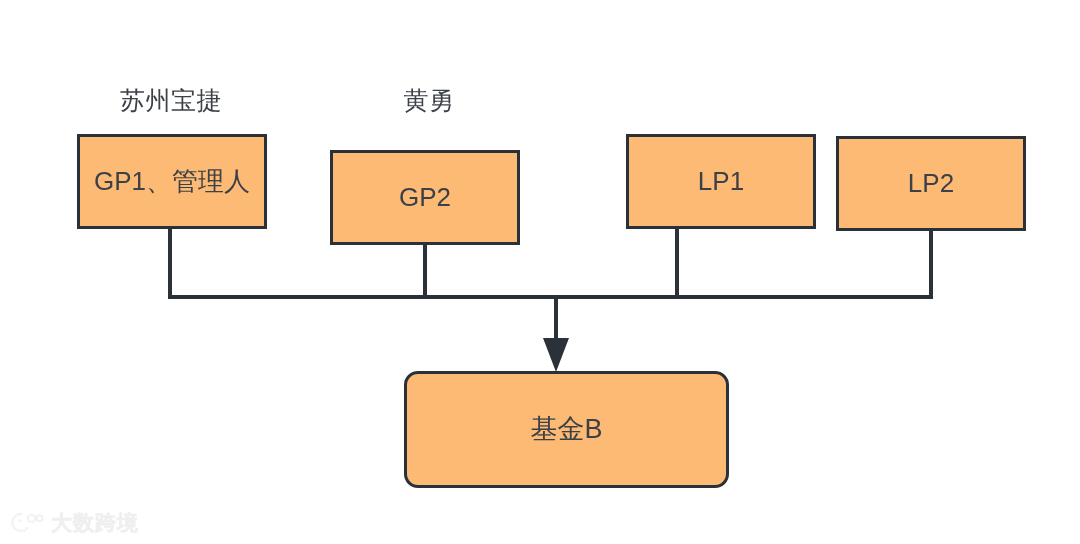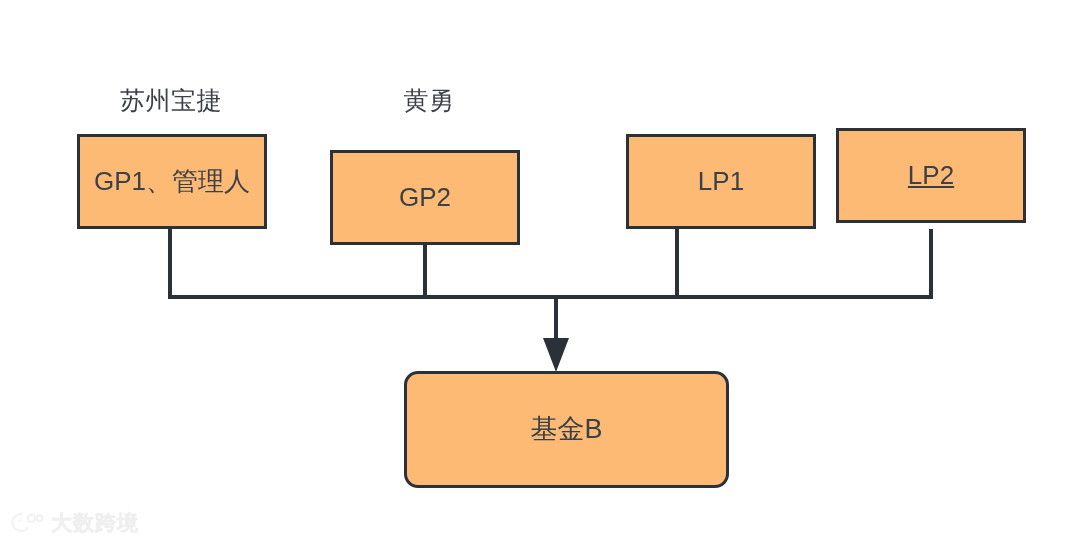--- a/index.html
+++ b/index.html
@@ -128,21 +128,21 @@
   </div>
 
   <div class="entity-box" style="left:330px; top:134px; width:190px; height:95px;margin-top:16px;">
     <span class="entity-label">GP2</span>
   </div>
 
   <div class="entity-box" style="left:582px; top:134px; width:190px; height:95px;margin-left:44px;">
     <span class="entity-label">LP1</span>
   </div>
 
-  <div class="entity-box" style="left:836px; top:128px; width:190px; height:95px;text-decoration:underline;">
+  <div class="entity-box" style="left:836px; top:136px; width:190px; height:95px;">
     <span class="entity-label">LP2</span>
   </div>
 
   <div class="entity-box rounded" style="left:392px; top:371px; width:325px; height:117px;">
     <span class="entity-label">基金B</span>
   </div>
 
   <div id="watermark">
     <svg class="wm-mark" viewBox="0 0 46 30" xmlns="http://www.w3.org/2000/svg">
       <path d="M16 4 C8 4 3 10 3 16 C3 22 8 27 15 27 C19 27 22 25 23 23" fill="none" stroke="#e8e9ea" stroke-width="3" stroke-linecap="round"></path>

